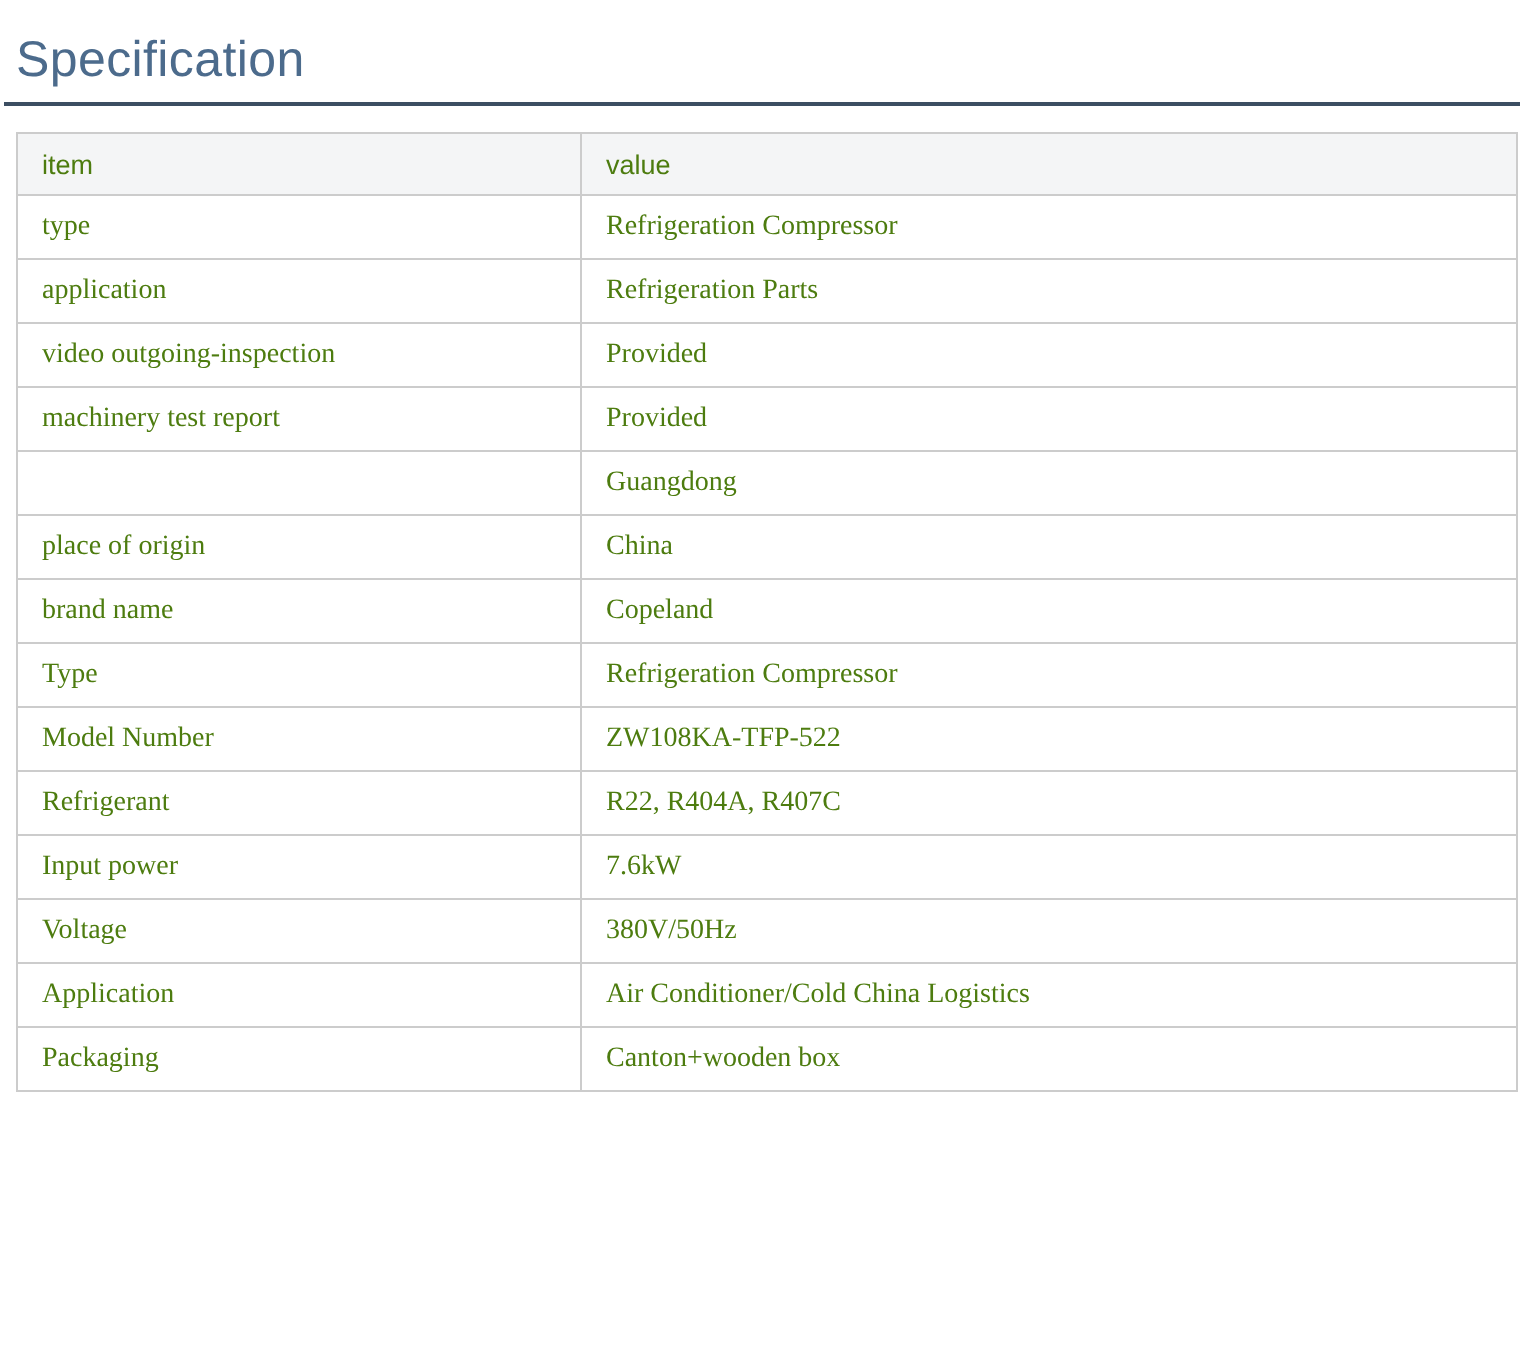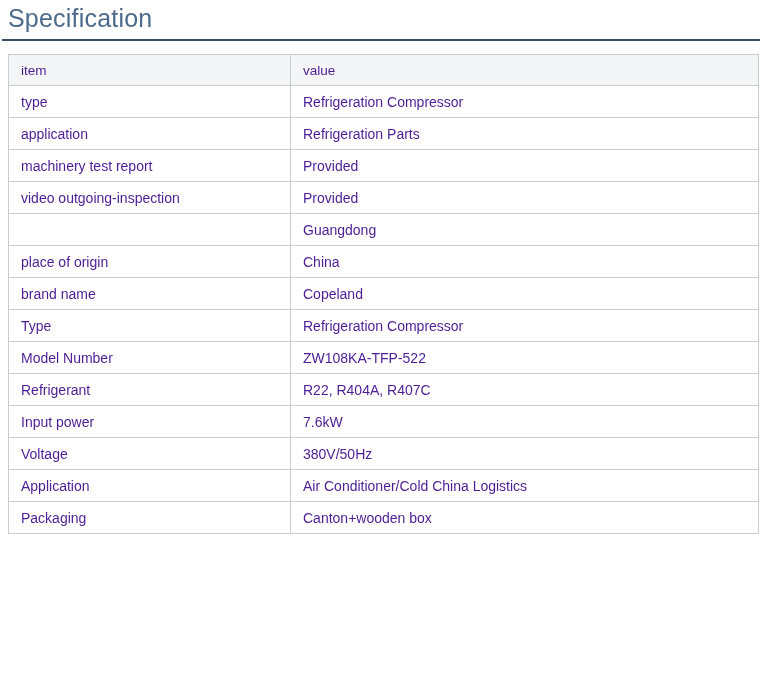--- a/index.html
+++ b/index.html
@@ -8,21 +8,21 @@
     background: #ffffff;
   }
   body {
     width: 768px;
     height: 673px;
     overflow: hidden;
     font-family: "Liberation Sans", sans-serif;
     -webkit-font-smoothing: antialiased;
   }
   .page {
-    padding-top: 4px;
+    padding-top: 16px;
   }
   .page-title {
     margin: 0 0 0 8px;
     font-size: 25px;
     line-height: 29px;
     font-weight: 400;
     letter-spacing: 0.2px;
     color: #4c6b8c;
   }
   .title-rule {
@@ -30,40 +30,41 @@
     width: 758px;
     margin: 6px 0 0 2px;
     background: #3c4e62;
   }
   table.spec {
     border-collapse: collapse;
     table-layout: fixed;
     width: 750px;
     margin: 13px 0 0 8px;
     font-size: 14px;
-    color: #4c1d95;
+    color: #4d7c0f;
   }
   table.spec th,
   table.spec td {
     border: 1px solid #cccccc;
     text-align: left;
     vertical-align: middle;
     padding: 0 8px 0 12px;
     overflow: hidden;
     white-space: nowrap;
   }
   table.spec th {
     background: #f4f5f6;
     height: 30px;
     font-weight: 400;
     font-size: 13.5px;
   }
   table.spec td {
     height: 31px;
     background: #ffffff;
+    font-family: Liberation Serif, serif;
   }
   .col-item  { width: 282px; }
   .col-value { width: 468px; }
 </style>
 </head>
 <body>
 
 <div class="page">
   <h1 class="page-title">Specification</h1>
   <div class="title-rule"></div>
@@ -82,25 +83,25 @@
     <tbody>
       <tr>
         <td>type</td>
         <td>Refrigeration Compressor</td>
       </tr>
       <tr>
         <td>application</td>
         <td>Refrigeration Parts</td>
       </tr>
       <tr>
-        <td>machinery test report</td>
+        <td>video outgoing-inspection</td>
         <td>Provided</td>
       </tr>
       <tr>
-        <td>video outgoing-inspection</td>
+        <td>machinery test report</td>
         <td>Provided</td>
       </tr>
       <tr>
         <td></td>
         <td>Guangdong</td>
       </tr>
       <tr>
         <td>place of origin</td>
         <td>China</td>
       </tr>

